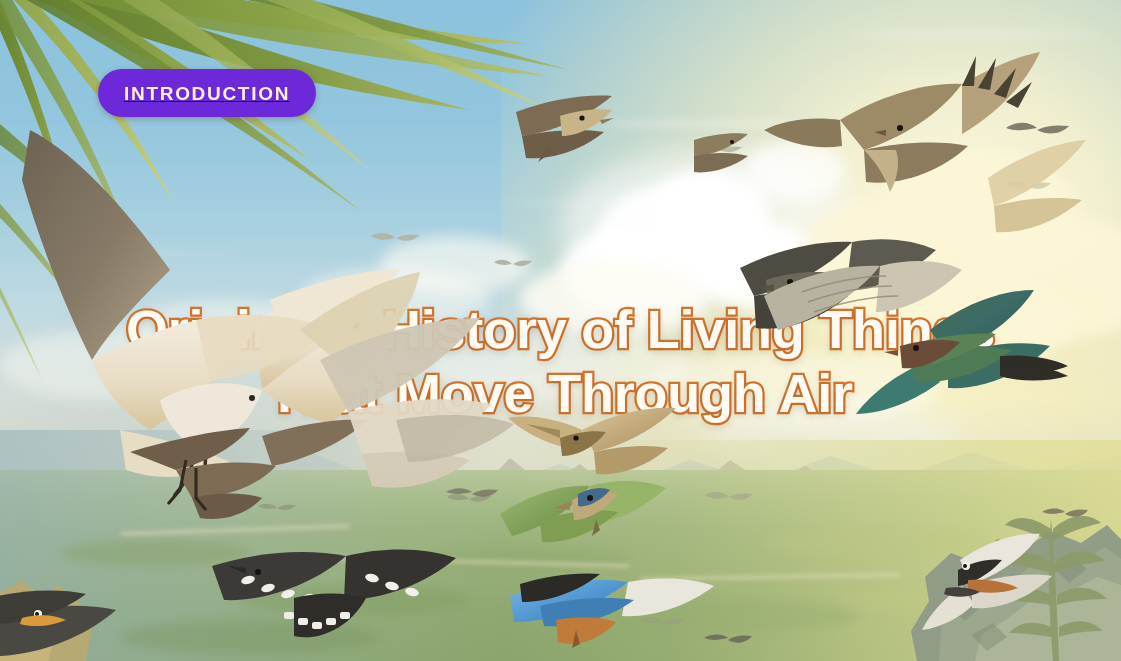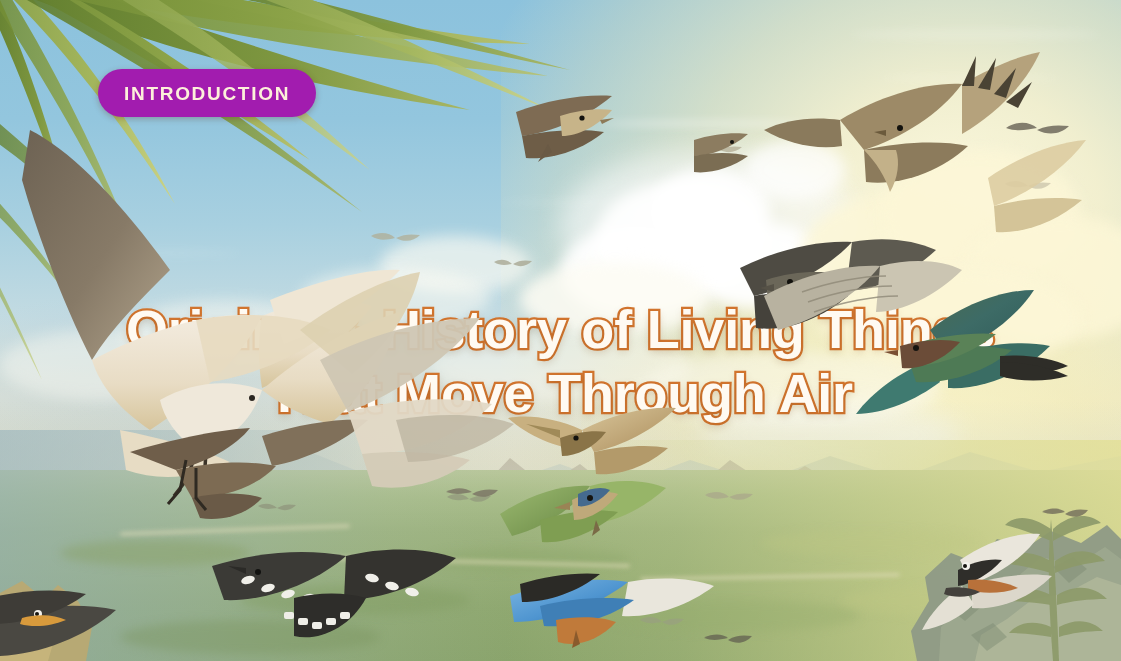--- a/index.html
+++ b/index.html
@@ -112,23 +112,24 @@
 
   
   .rock { position:absolute; }
 
   
   .badge {
     position:absolute; left:98px; top:69px;
     height:48px; padding:0 26px;
     display:flex; align-items:center; justify-content:center;
     border-radius:26px;
-    background:#a21caf;
+    background:#6d28d9;
     box-shadow:0 2px 6px rgba(90,35,0,0.28);
     z-index:60;
+    text-decoration:underline;
   }
   .badge-text {
     color:#fdf0da;
     font-size:19px;
     font-weight:700;
     letter-spacing:1.7px;
     line-height:1;
     white-space:nowrap;
     font-family:"Liberation Sans", sans-serif;
   }

